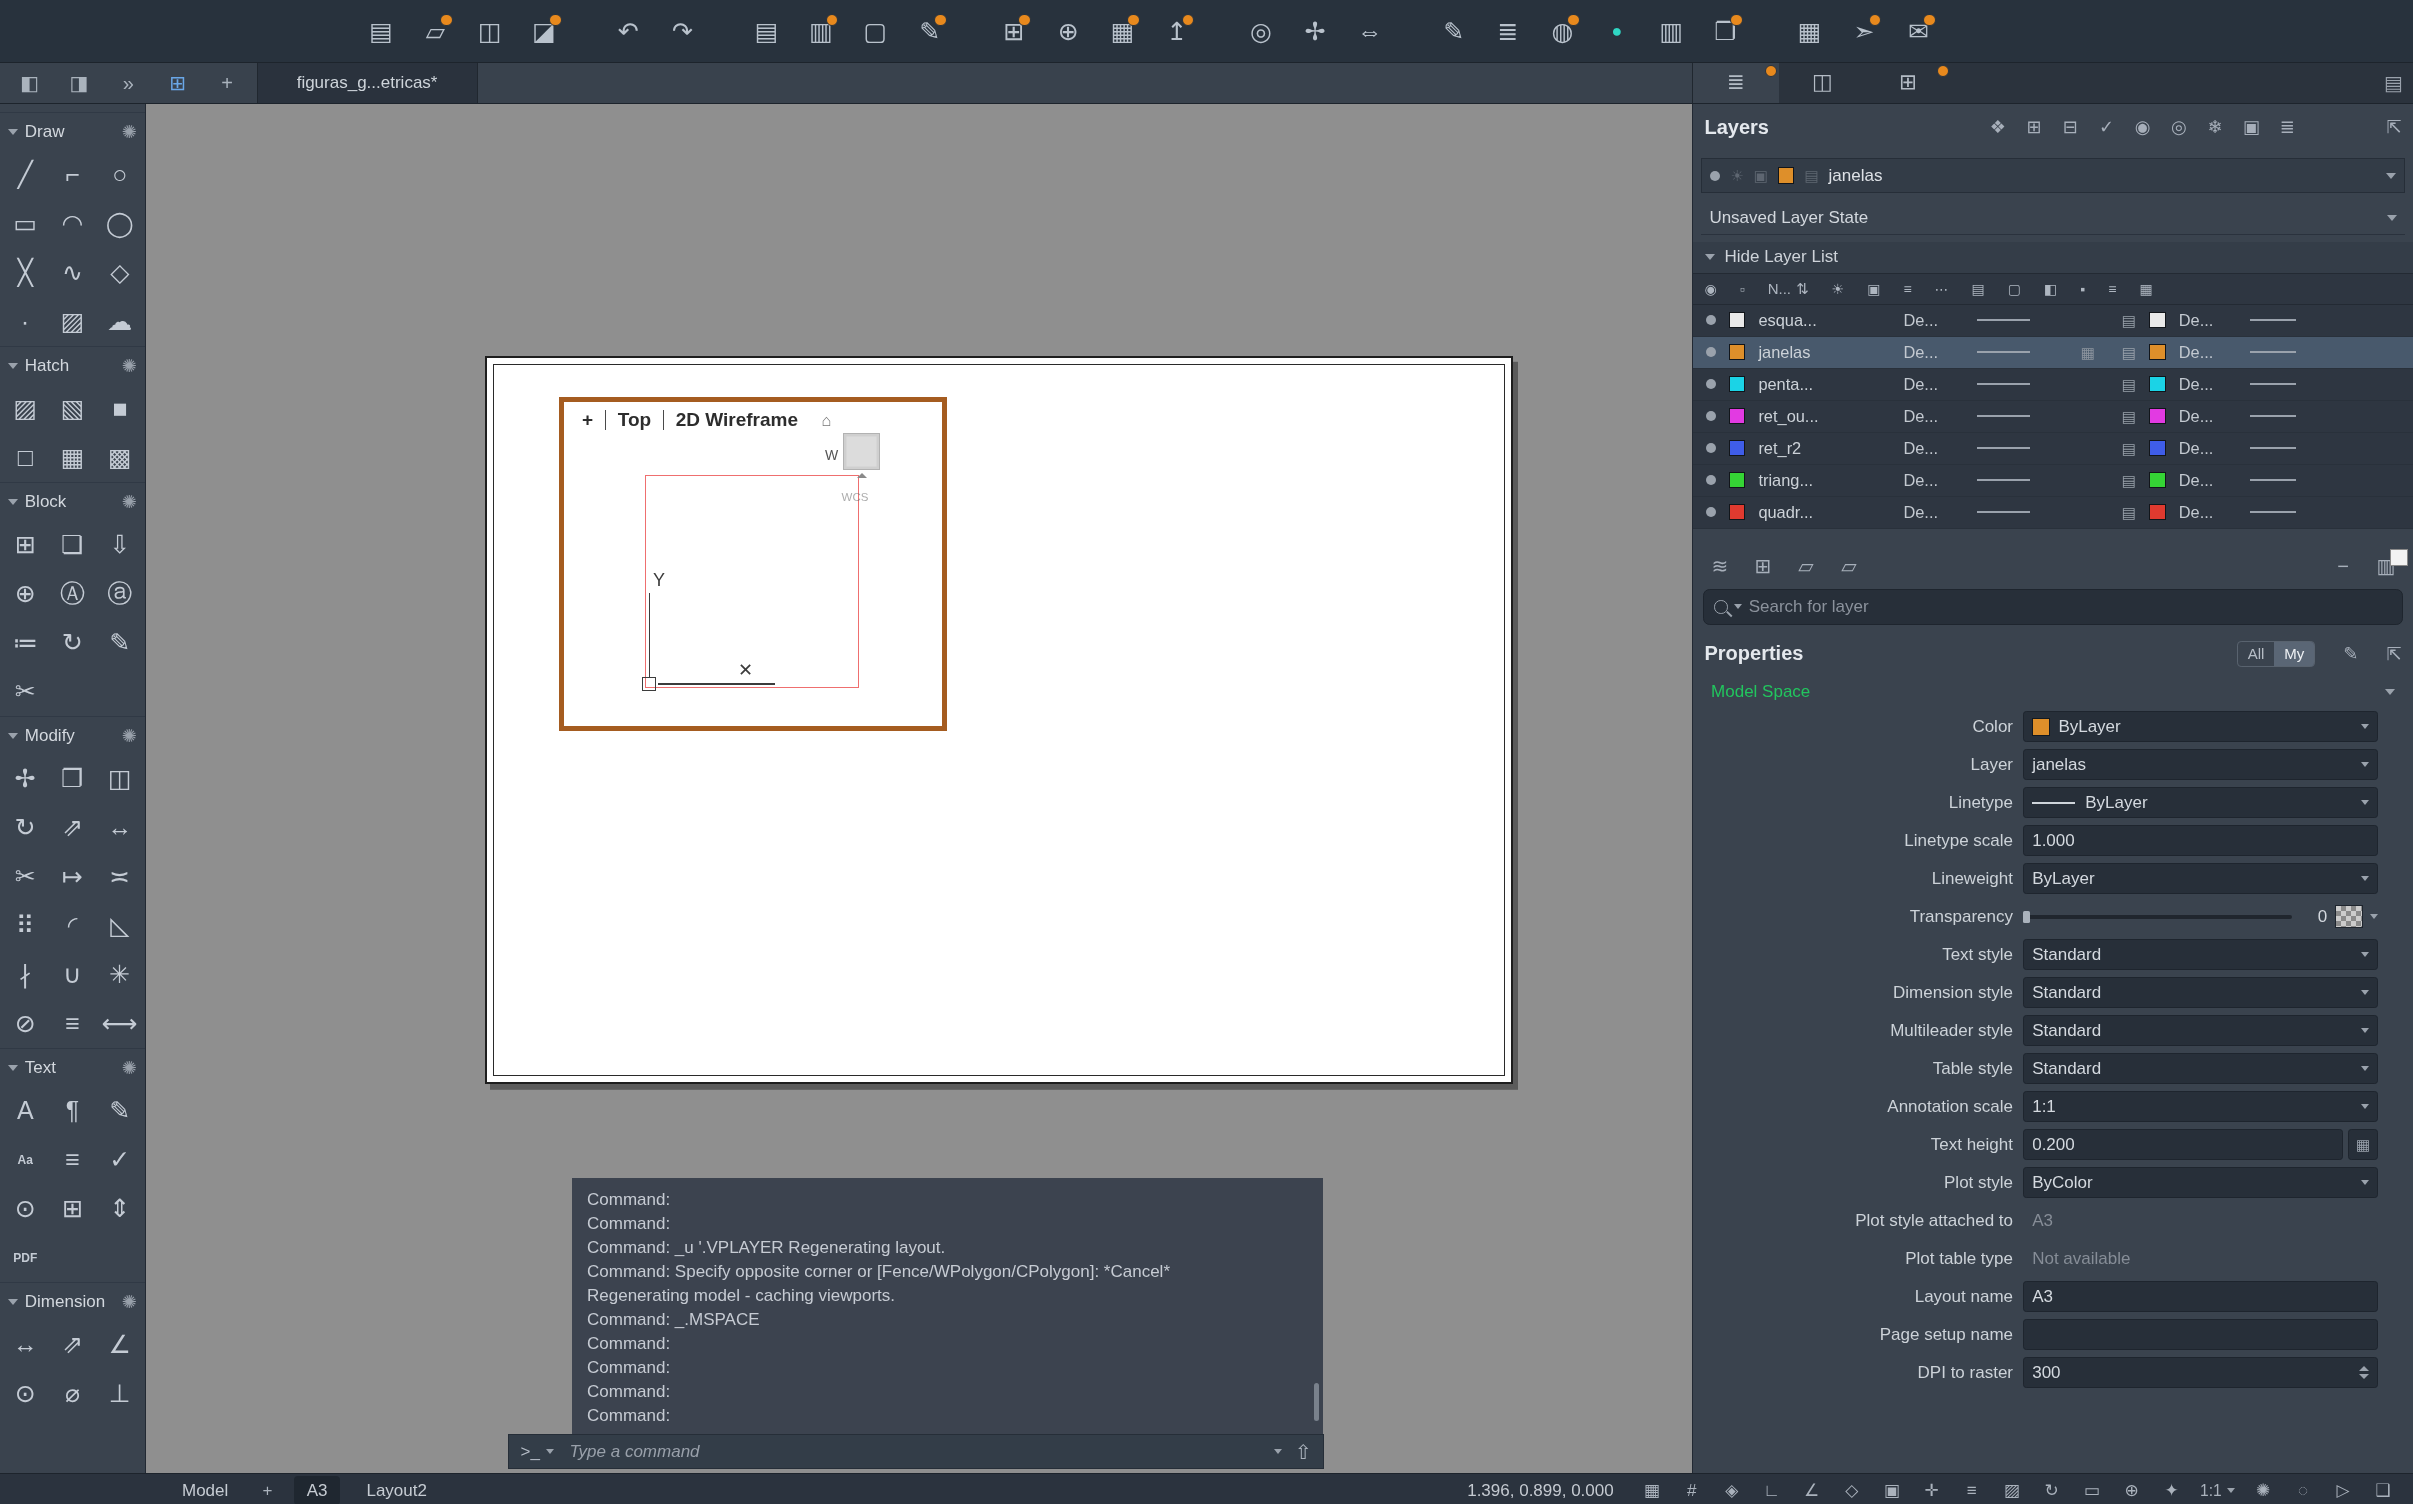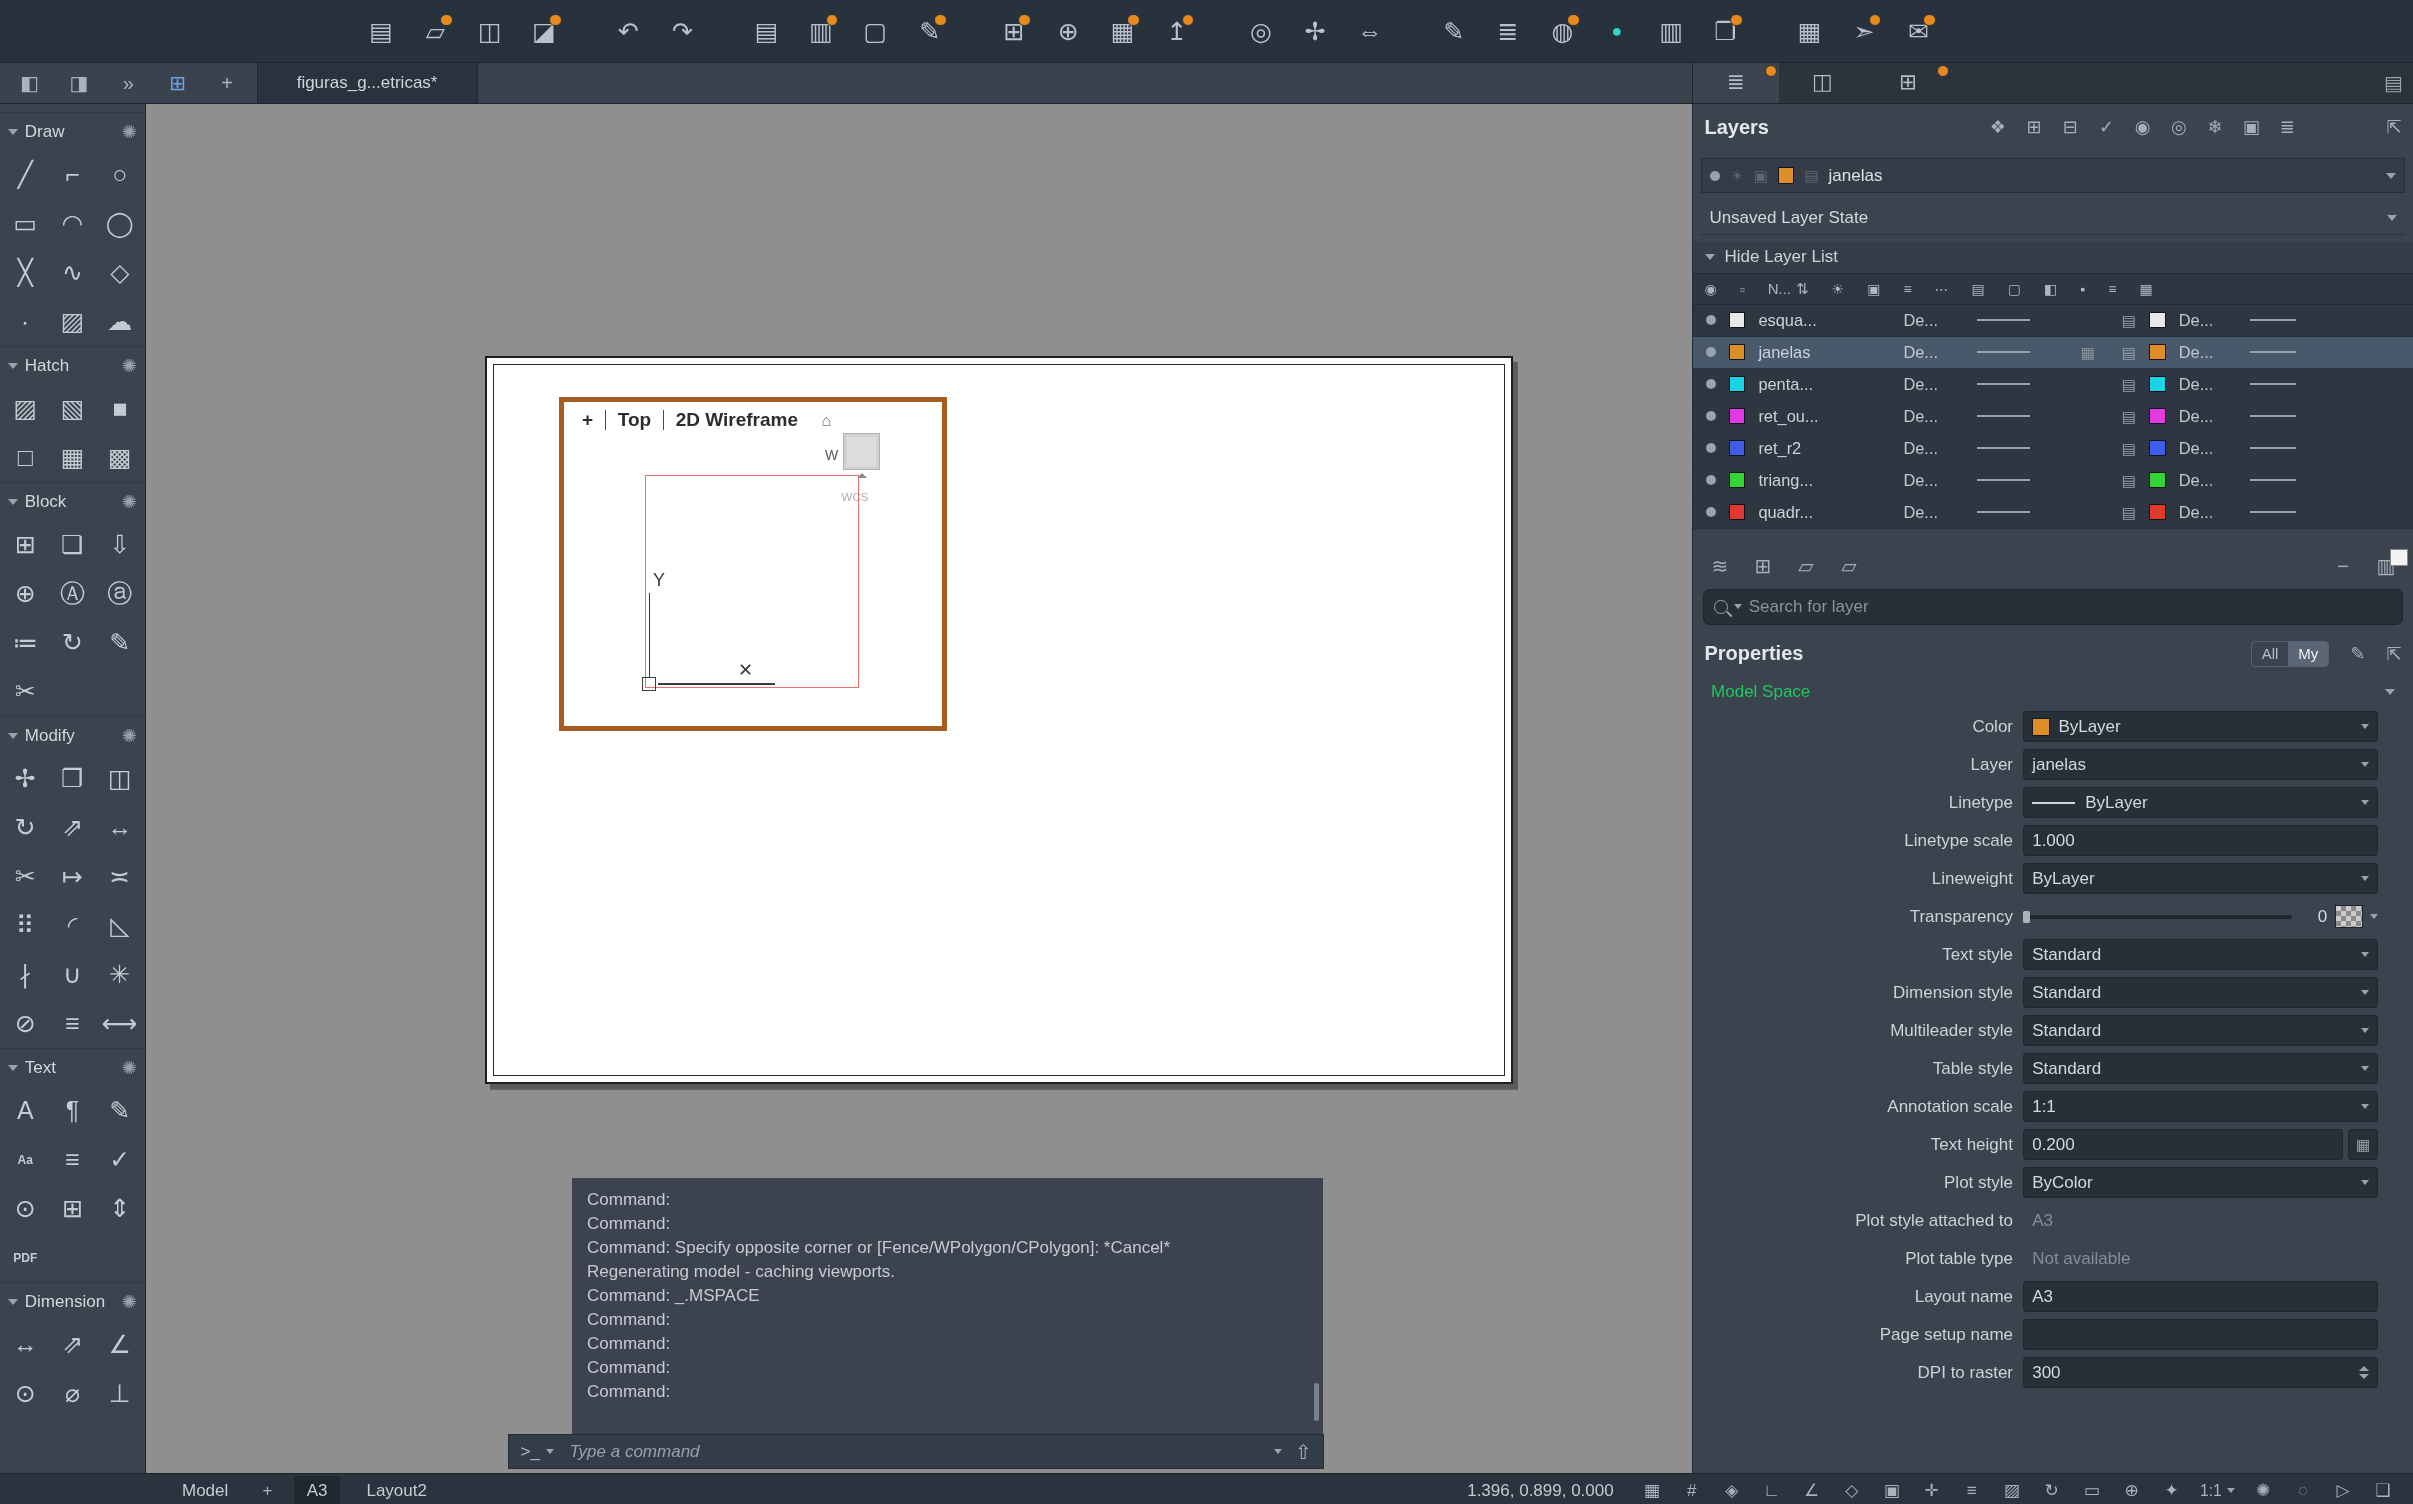--- a/index.html
+++ b/index.html
@@ -134,21 +134,21 @@
   .grip{position:absolute;right:5px;top:445px;width:16.4px;height:15px;background:#f2f2f2;border:0.8px solid #888;}
   .lb-toolbar{display:flex;align-items:center;gap:15px;margin:25px 13px 0;}
   .lb-toolbar .g{font-size:20px;color:#a7afba;}
   .lb-spacer{flex:1;}
   .search{margin:10px 10px 0;height:34px;background:#272f39;border:0.8px solid #1e252e;border-radius:6.6px;
           display:flex;align-items:center;padding:0 10px;gap:6.6px;color:#8b929c;font-size:17px;}
   .mag{width:11.5px;height:11.5px;border:1.6px solid #9aa2ac;border-radius:50%;position:relative;}
   .mag::after{content:'';position:absolute;width:6.6px;height:1.6px;background:#9aa2ac;
               transform:rotate(45deg);right:-5.8px;bottom:-1.6px;}
 
-  .props-head{display:flex;align-items:center;margin:16.4px 11.5px 0;gap:21px;}
+  .props-head{display:flex;align-items:center;margin:16.4px 11.5px 0;gap:28px;}
   .props-head .panel-title{margin-right:auto;}
   .seg{display:flex;border:0.8px solid #59636f;border-radius:4.1px;overflow:hidden;font-size:15px;color:#b7bec7;}
   .seg span{padding:3.3px 10px;}
   .seg .active{background:#5a6675;color:#eef1f4;}
   .ph-ic{font-size:18px;color:#a7afba;}
   .model-space{display:flex;align-items:center;height:31px;margin:10px 11.5px 0;padding:0 6.6px;
                font-size:17px;color:#22c55e;}
   .p-row{display:grid;grid-template-columns:320px 355px;column-gap:10px;align-items:center;
          height:38px;padding-right:35px;}
   .p-label{text-align:right;font-size:17px;color:#ccd2d8;}
@@ -605,20 +605,21 @@
             <span class="vc-cube"></span>
             <span class="vc-chev"></span>
             <span class="vc-wcs">WCS</span>
           </div>
         </div>
       </div>
 
       <div class="cmd-history">
         <div class="cmd-line">Command:</div>
           <div class="cmd-line">Command:</div>
+          <div class="cmd-line">Command: _u '.VPLAYER Regenerating layout.</div>
           <div class="cmd-line">Command: Specify opposite corner or [Fence/WPolygon/CPolygon]: *Cancel*</div>
           <div class="cmd-line">Regenerating model - caching viewports.</div>
           <div class="cmd-line">Command: _.MSPACE</div>
           <div class="cmd-line">Command:</div>
           <div class="cmd-line">Command:</div>
           <div class="cmd-line">Command:</div>
           <div class="cmd-line">Command:</div>
         <span class="cmd-scroll"></span>
       </div>
       <div class="cmd-input">

